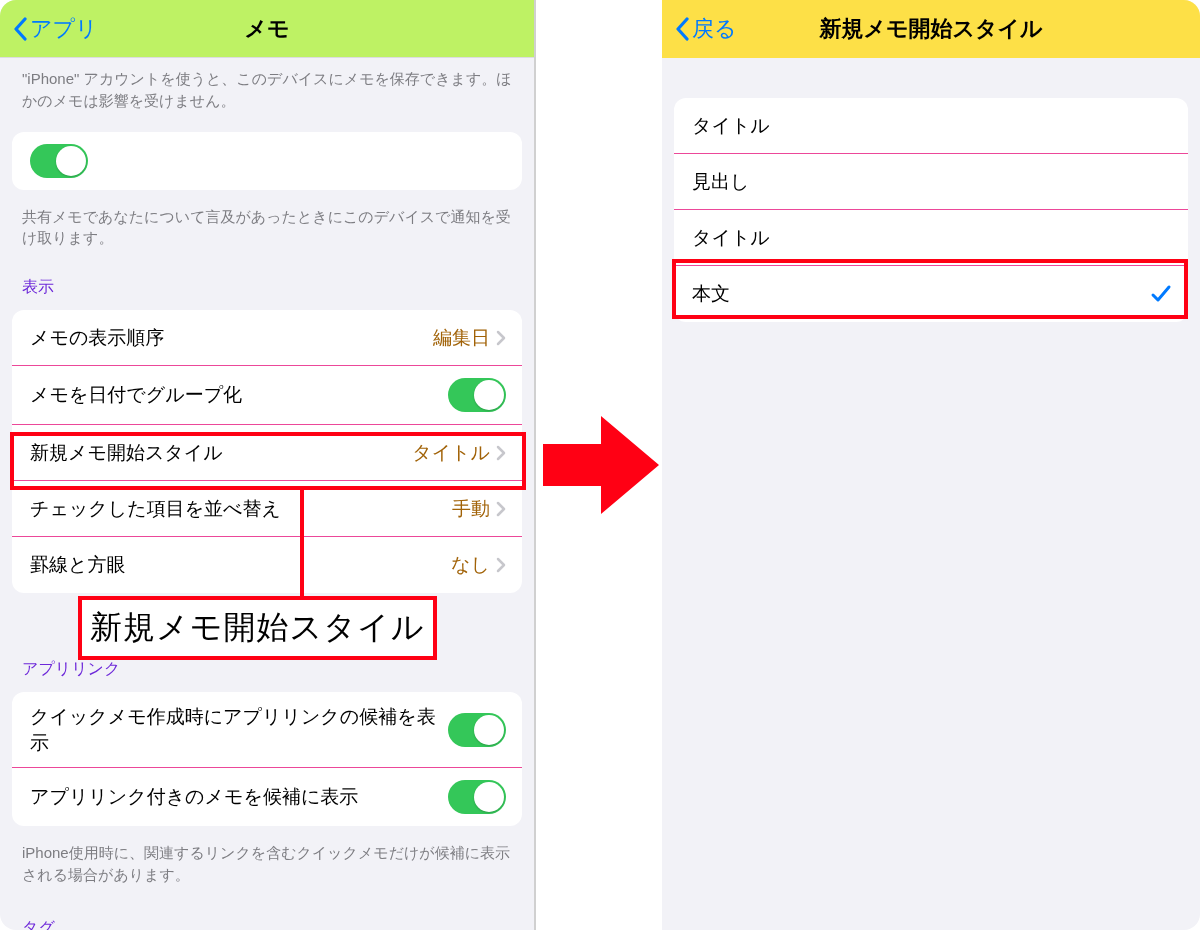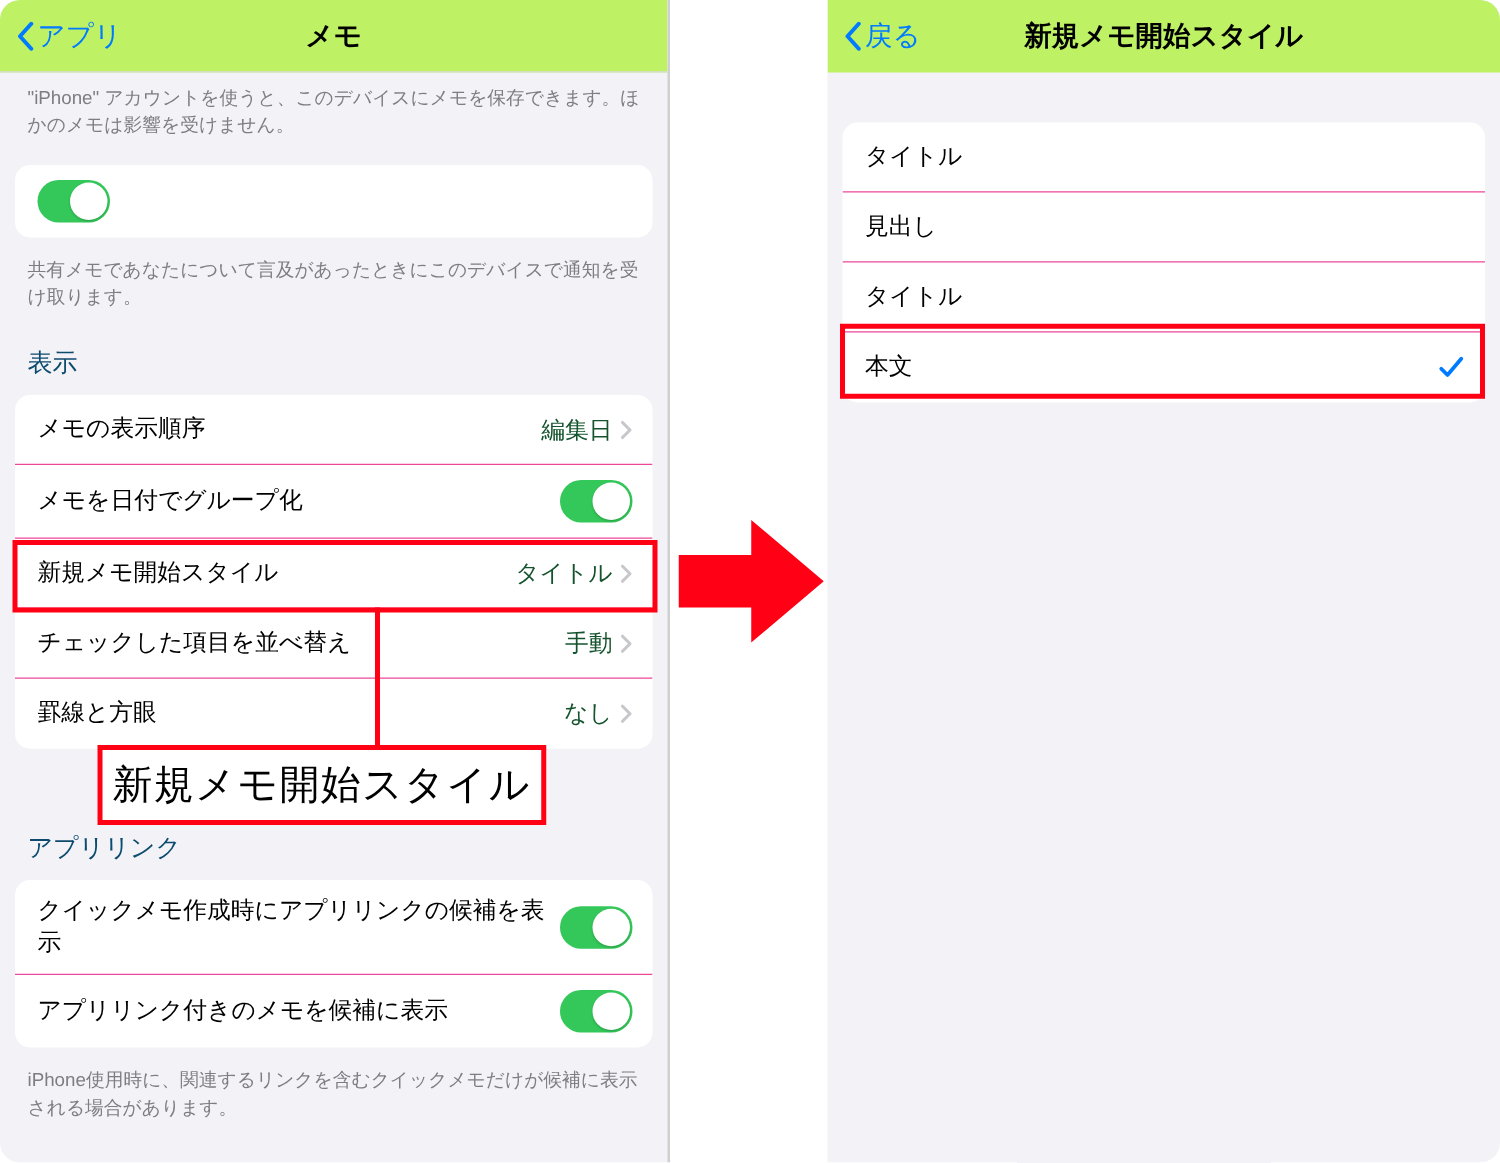--- a/index.html
+++ b/index.html
@@ -69,43 +69,43 @@
   .content {
     padding: 0 0 20px 0;
   }
   .footer-text {
     color: #7d7d82;
     font-size: 15px;
     line-height: 1.45;
     padding: 10px 22px 14px 22px;
   }
   .header-text {
-    color: #0c4a6e;
-    font-size: 20px;
+    color: #6d28d9;
+    font-size: 16px;
     padding: 14px 22px 6px 22px;
   }
   .group {
     background: #fff;
     border-radius: 12px;
     margin: 6px 12px;
     overflow: hidden;
   }
   .row {
     display: flex;
     align-items: center;
     min-height: 56px;
     padding: 12px 16px 12px 18px;
     border-bottom: 1px solid #ec4899;
     position: relative;
     font-size: 19px;
     color: #000;
   }
   .row:last-child { border-bottom: none; }
   .row-label { flex: 1; line-height: 1.35; }
-  .row-value { color: #14532d; font-size: 19px; margin-right: 6px; }
+  .row-value { color: #a16207; font-size: 19px; margin-right: 6px; }
   .chev { color: #c7c7cc; }
   .toggle {
     width: 58px;
     height: 34px;
     border-radius: 34px;
     background: #34c759;
     position: relative;
     flex-shrink: 0;
   }
   .toggle::after {
@@ -227,21 +227,21 @@
   <div class="callout" style="left:78px; top:596px;">新規メモ開始スタイル</div>
 </div>
 
 <div class="gap">
   <svg class="arrow" width="120" height="110" viewBox="0 0 120 110">
     <path d="M2 34 L60 34 L60 6 L118 55 L60 104 L60 76 L2 76 Z" fill="#ff0014"></path>
   </svg>
 </div>
 
 <div class="pane pane-right">
-  <div class="nav" style="border-bottom:none; background:#bef264;">
+  <div class="nav" style="border-bottom:none; background:#fde047;">
     <div class="nav-back">
       <svg width="16" height="24" viewBox="0 0 14 24">
           <path d="M12 2 L3 12 L12 22" stroke="#007aff" stroke-width="3.2" fill="none" stroke-linecap="round" stroke-linejoin="round"></path>
         </svg>
       <span>戻る</span>
     </div>
     <div class="nav-title">新規メモ開始スタイル</div>
   </div>
 
   <div class="content" style="padding-top:34px;">

